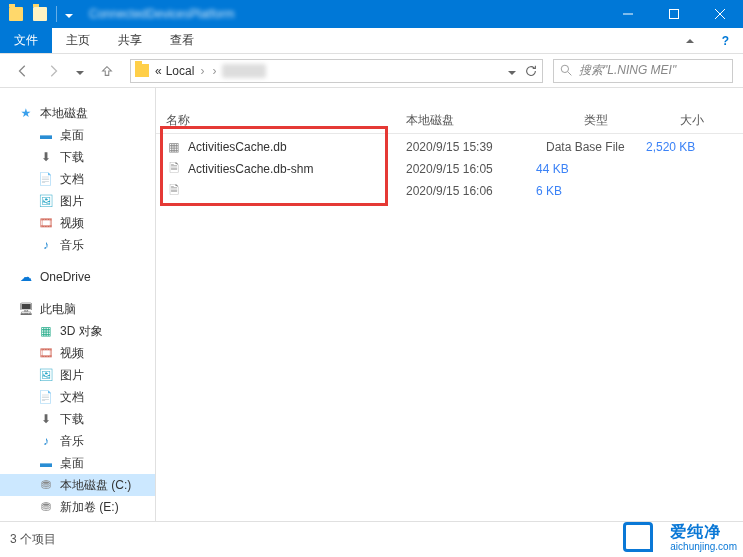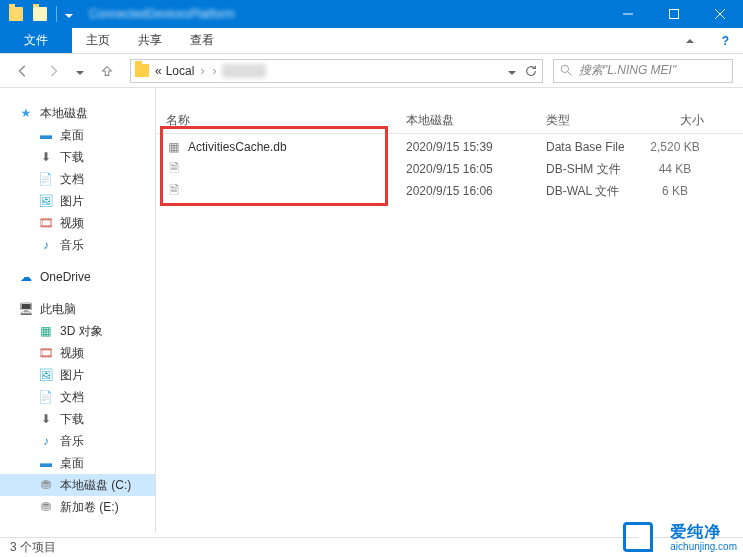--- a/index.html
+++ b/index.html
@@ -30,21 +30,21 @@
     .ribbon-tabs {
       height: 26px;
       background: #fff;
       display: flex;
       align-items: stretch;
       border-bottom: 1px solid #e0e0e0;
     }
     .file-tab {
       background: #0078d7;
       color: #fff;
-      padding: 0 24px;
+      padding: 0 14px;
       display: flex;
       align-items: center;
       font-size: 12px;
     }
     .tab { padding: 0 14px; display: flex; align-items: center; color: #333; }
     .ribbon-min { margin-left: auto; display: flex; }
     .navbar {
       height: 34px;
       display: flex;
       align-items: center;
@@ -120,46 +120,46 @@
       display: flex;
       height: 26px;
       align-items: center;
       border-bottom: 1px solid #e8e8e8;
       color: #555;
       font-size: 12px;
     }
     .col { padding-left: 10px; }
     .col-name { width: 240px; }
     .col-date { width: 140px; }
-    .col-type { width: 110px; }
+    .col-type { width: 110px; text-align: center; }
     .col-size { width: 70px; text-align: right; padding-right: 12px; }
     .red-box {
       position: absolute;
       border: 3px solid #e53935;
       pointer-events: none;
     }
     .file-row {
       display: flex;
       height: 22px;
       align-items: center;
       color: #333;
       font-size: 12px;
     }
     .file-row.first { margin-top: 2px; }
     .file-icon { width: 16px; height: 16px; display: inline-flex; align-items: center; justify-content: center; margin-left: 10px; margin-right: 6px; color: #888; }
     .cell-name { width: 240px; display: flex; align-items: center; }
     .cell-date { width: 140px; padding-left: 10px; color: #555; }
     .cell-type { width: 110px; padding-left: 10px; color: #555; }
-    .cell-size { width: 70px; text-align: center; padding-right: 12px; color: #737373; }
+    .cell-size { width: 70px; text-align: left; padding-right: 12px; color: #3b82f6; }
     .statusbar {
       position: absolute;
       bottom: 0;
       left: 0;
       right: 0;
-      height: 20px;
+      height: 36px;
       border-top: 1px solid #e0e0e0;
       display: flex;
       align-items: center;
       padding: 0 10px;
       color: #555;
       background: #fff;
     }
     .watermark {
       position: absolute;
       bottom: 4px;
@@ -376,31 +376,30 @@
         <span class="file-icon">▦</span>
         <span>ActivitiesCache.db</span>
       </div>
       <div class="cell-date">2020/9/15 15:39</div>
       <div class="cell-type">Data Base File</div>
       <div class="cell-size">2,520 KB</div>
     </div>
     <div class="file-row">
       <div class="cell-name">
         <span class="file-icon">🗎</span>
+        <span>ActivitiesCache.db-shm</span>
       </div>
       <div class="cell-date">2020/9/15 16:05</div>
-      <div class="cell-type">DB-SHM 文件</div>
       <div class="cell-size">44 KB</div>
     </div>
     <div class="file-row">
       <div class="cell-name">
         <span class="file-icon">🗎</span>
       </div>
       <div class="cell-date">2020/9/15 16:06</div>
-      <div class="cell-type">DB-WAL 文件</div>
       <div class="cell-size">6 KB</div>
     </div>
 
     <div class="red-box" style="left:4px;top:18px;width:228px;height:80px"></div>
   </div>
 </div>
 
 <div class="statusbar">
   <span>3 个项目</span>
 </div>

